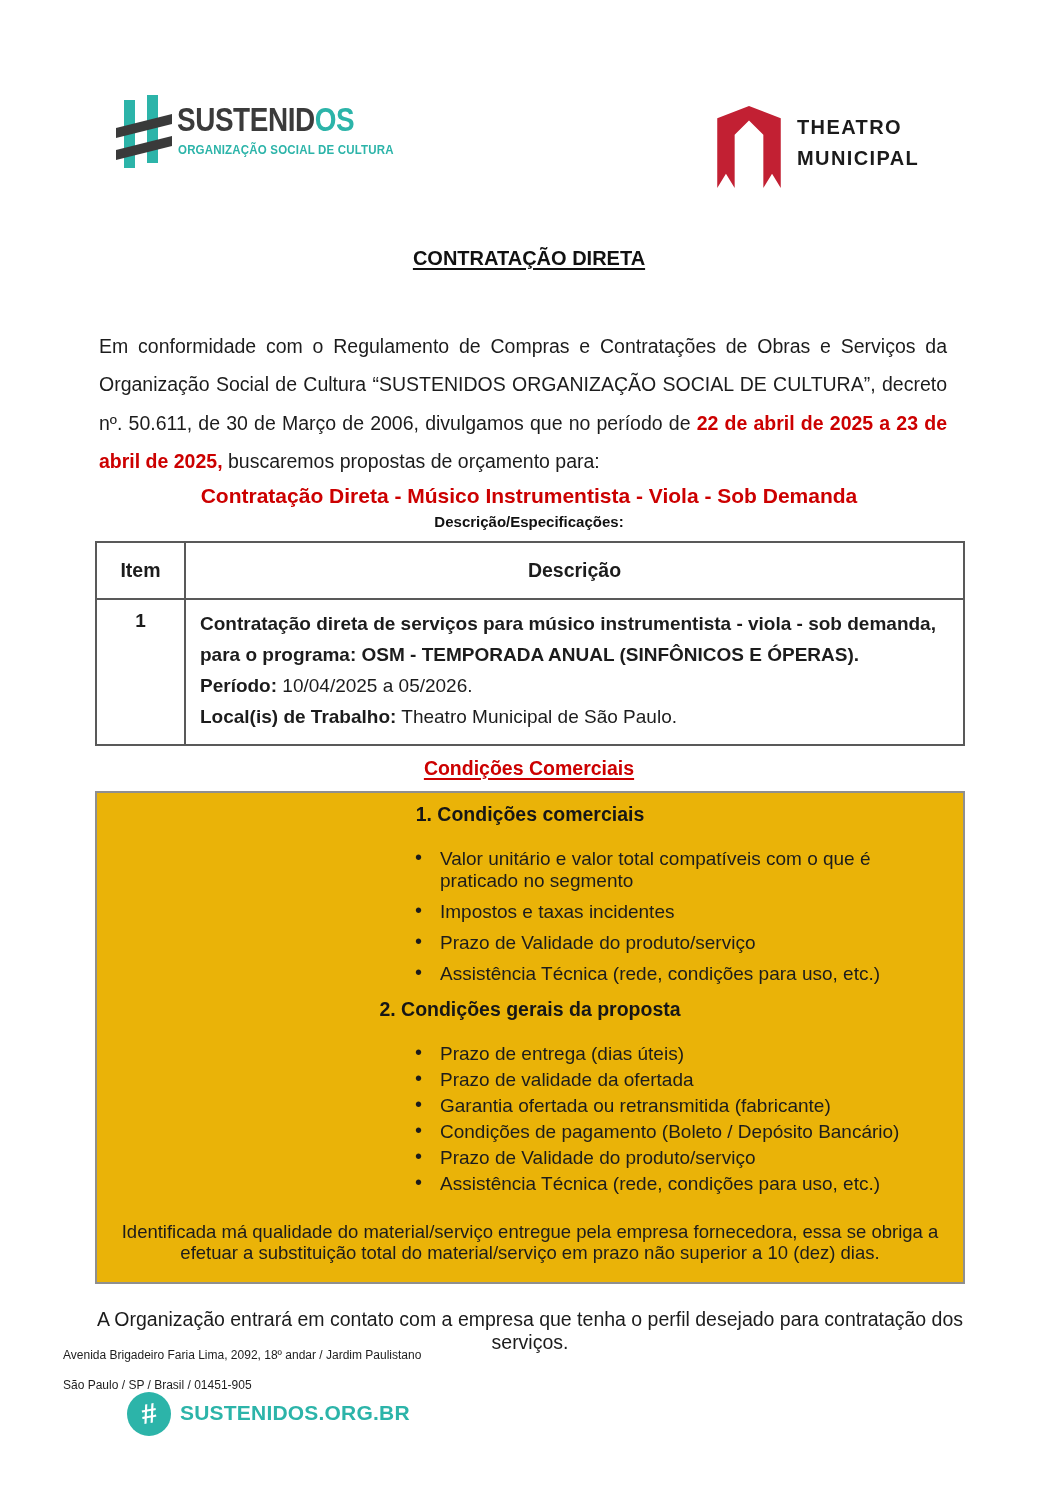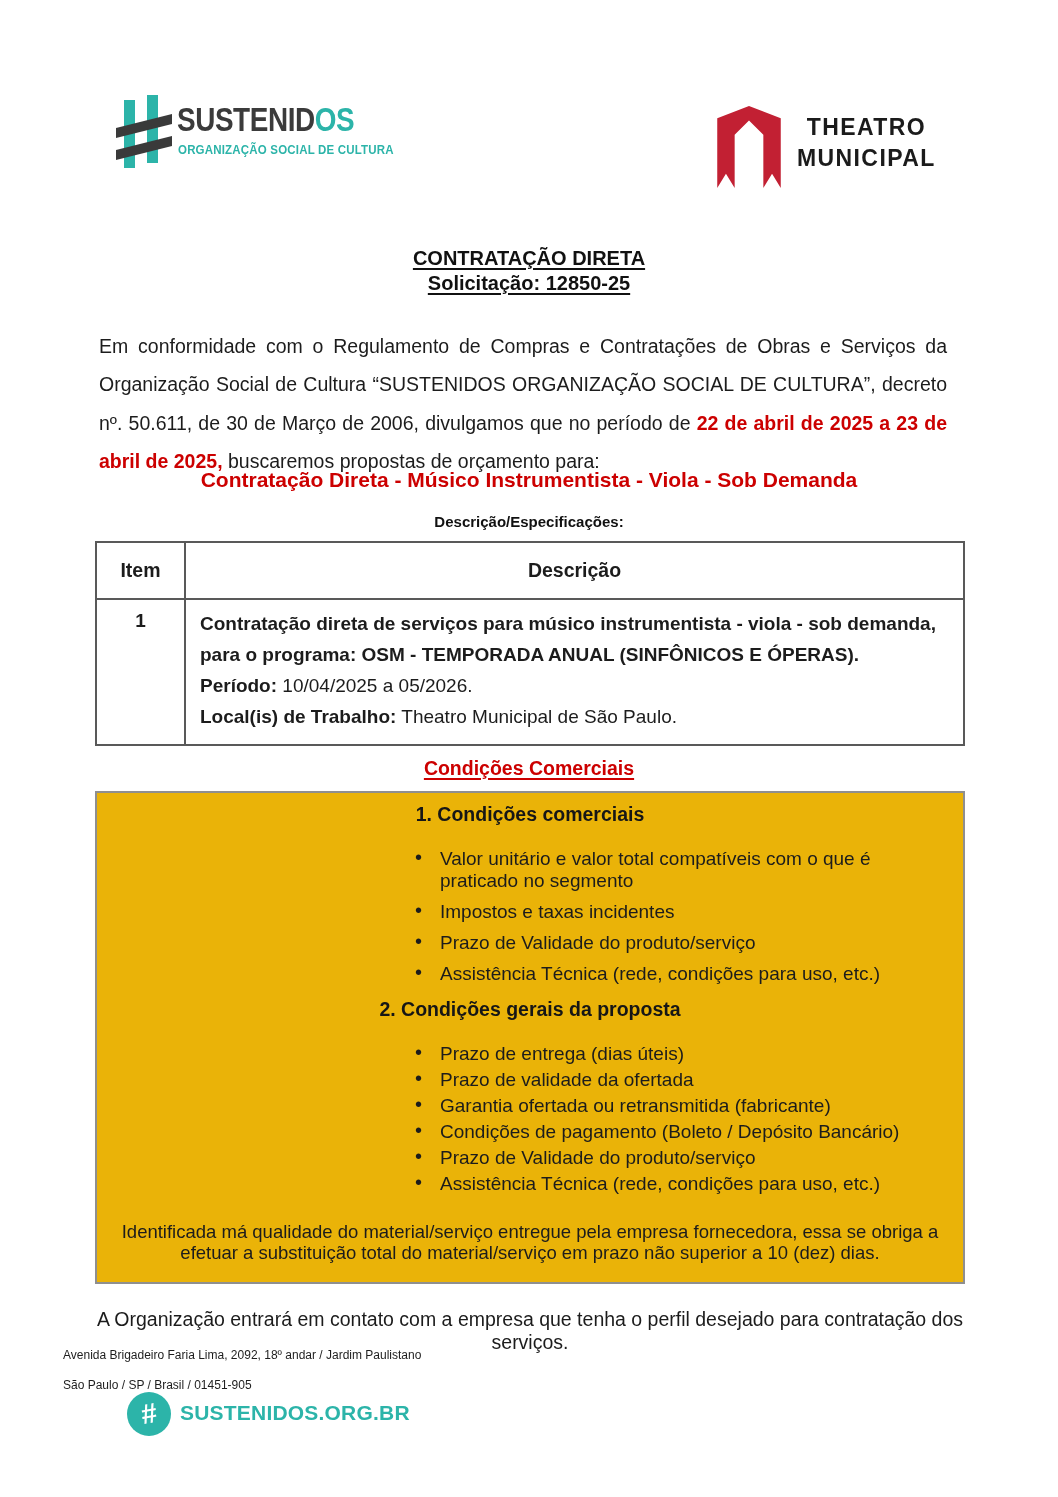--- a/index.html
+++ b/index.html
@@ -18,36 +18,36 @@
   }
   .sus-word .accent { color:#2cb4a9; }
   .sus-tag {
     position:absolute; left:63px; top:53px; font-size:12.5px; font-weight:bold;
     color:#2cb4a9; letter-spacing:.2px; white-space:nowrap;
     transform:scaleX(.92); transform-origin:left center;
   }
   .tm-logo { position:absolute; left:717px; top:104px; width:260px; height:90px; }
   .tm-arch { position:absolute; left:0; top:0; }
   .tm-text {
-    position:absolute; left:80px; top:8px; font-size:23px; font-weight:bold;
-    color:#1b1b1b; letter-spacing:1.4px; line-height:31px; white-space:nowrap;text-align:center;
+    position:absolute; left:80px; top:8px; font-size:20px; font-weight:bold;
+    color:#1b1b1b; letter-spacing:1.4px; line-height:31px; white-space:nowrap;
   }
   
   .doc-title { position:absolute; left:0; top:246px; width:100%; text-align:center;
     font-size:20px; font-weight:bold; line-height:25px; color:#111; }
   .doc-title span { text-decoration:underline; text-decoration-thickness:2px; text-underline-offset:3px; }
   
   .intro {
     position:absolute; left:99px; top:307px; width:848px;
     font-size:19.5px; line-height:38.5px; text-align:justify; color:#1c1c1c;
   }
   .intro .hl { font-weight:bold; color:#cc0000; }
   
   .subject {
-    position:absolute; left:0; top:468px; width:100%; text-align:center;
+    position:absolute; left:0; top:484px; width:100%; text-align:center;
     font-size:21px; font-weight:bold; color:#cc0000;
   }
   .spec-head {
     position:absolute; left:0; top:513px; width:100%; text-align:center;
     font-size:15px; font-weight:bold; color:#111;
   }
   
   .spec-table {
     position:absolute; left:95px; top:541px; width:870px;
     border-collapse:collapse; font-size:19px; color:#1c1c1c;
@@ -117,21 +117,20 @@
       </svg>
     </span>
     <div class="tm-text">
       <div>THEATRO</div>
       <div>MUNICIPAL</div>
     </div>
   </div>
 
   <div class="doc-title">
     <div><span>CONTRATAÇÃO DIRETA</span></div>
-    <div><span>Solicitação: 12850-25</span></div>
   </div>
 
   <p class="intro"><span>Em conformidade com o Regulamento de Compras e Contratações de Obras e Serviços da Organização Social de Cultura “SUSTENIDOS ORGANIZAÇÃO SOCIAL DE CULTURA”, decreto nº. 50.611, de 30 de Março de 2006, divulgamos que no período de </span><span class="hl">22 de abril de 2025 a 23 de abril de 2025,</span><span> buscaremos propostas de orçamento para:</span></p>
 
   <div class="subject">Contratação Direta - Músico Instrumentista - Viola - Sob Demanda</div>
   <div class="spec-head">Descrição/Especificações:</div>
 
   <table class="spec-table">
     <thead>
       <tr>

